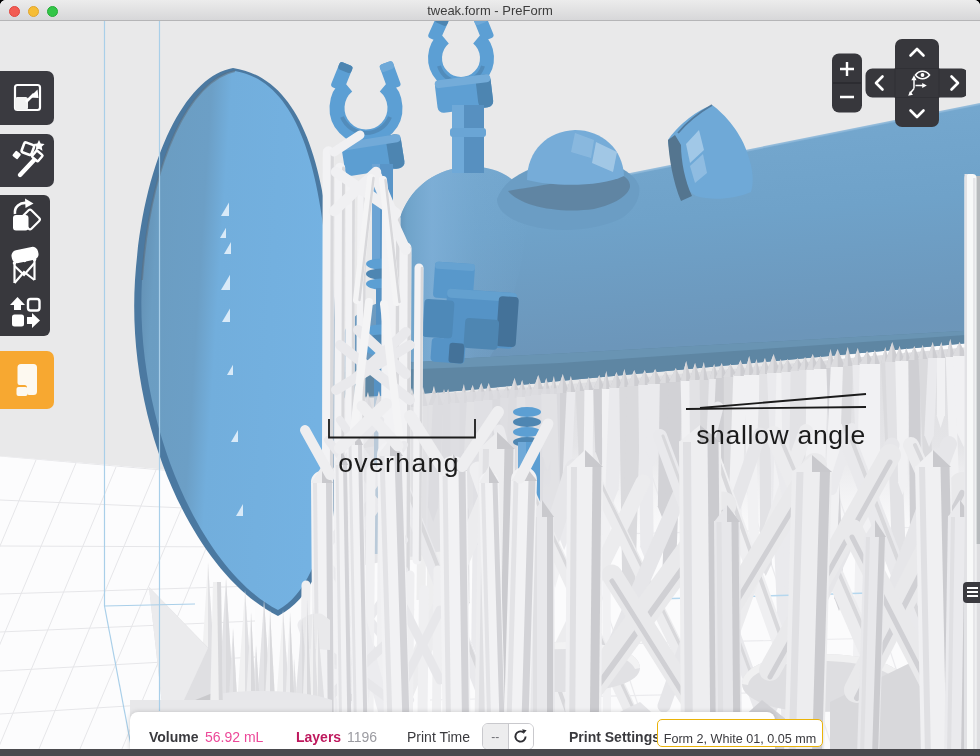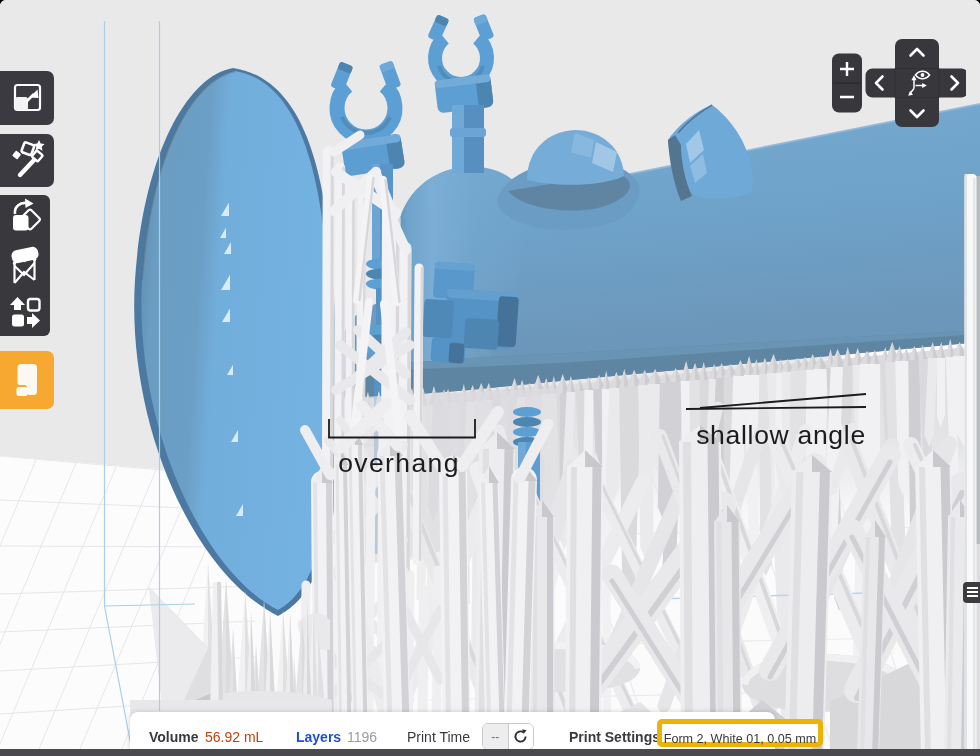--- a/index.html
+++ b/index.html
@@ -726,20 +726,26 @@
 <line x1="104.5" y1="606" x2="133" y2="756"></line>
 </g>
 <g stroke="#1b1b1b" stroke-width="1.8" fill="none">
 <polyline points="329,419 329,437.5 475,437.5 475,419"></polyline>
 <line x1="686" y1="409" x2="866" y2="407"></line>
 <line x1="700" y1="408" x2="866" y2="394"></line>
 </g>
 <text x="399" y="472" font-size="26.5" letter-spacing="1.4" fill="#1b1b1b" text-anchor="middle" font-family="Liberation Sans, sans-serif">overhang</text>
 <text x="781" y="444" font-size="26.5" letter-spacing="0.7" fill="#1b1b1b" text-anchor="middle" font-family="Liberation Sans, sans-serif">shallow angle</text>
 </svg>
+<div style="position:absolute;left:0;top:0;width:980px;height:21px;background:linear-gradient(#ececec,#d7d7d9);border-bottom:1px solid #b5b5b7;border-radius:6px 6px 0 0;">
+<div style="position:absolute;left:8.5px;top:5.5px;width:11px;height:11px;border-radius:50%;background:#f25c53;border:0.5px solid #e14640;"></div>
+<div style="position:absolute;left:27.5px;top:5.5px;width:11px;height:11px;border-radius:50%;background:#f6bd36;border:0.5px solid #e0a52e;"></div>
+<div style="position:absolute;left:46.5px;top:5.5px;width:11px;height:11px;border-radius:50%;background:#33c648;border:0.5px solid #25ab38;"></div>
+<div style="position:absolute;left:0;top:0;width:100%;height:21px;display:flex;align-items:center;justify-content:center;font-family:'Liberation Sans',sans-serif;font-size:13px;color:#3d3d3d;">tweak.form - PreForm</div>
+</div>
 <div style="position:absolute;left:0;top:71px;width:54px;height:54px;background:#3a3a40;border-radius:0 7px 7px 0;">
       <svg width="54" height="54" viewBox="0 0 54 54" style="position:absolute;top:0;left:0">
 <rect x="15" y="14" width="25" height="25" rx="2.5" fill="none" stroke="#fff" stroke-width="2.2"></rect>
 <rect x="15" y="26" width="13" height="13" rx="2.5" fill="#f2f2f2"></rect>
 <line x1="26" y1="31" x2="34" y2="23" stroke="#fff" stroke-width="2.6"></line>
 <polygon points="37.5,18.5 38.5,27 29.5,26.5" fill="#fff"></polygon>
 </svg>
     </div>
     <div style="position:absolute;left:0;top:133.5px;width:54px;height:53px;background:#3a3a40;border-radius:0 7px 7px 0;">
       <svg width="54" height="53" viewBox="0 0 54 53" style="position:absolute;top:0;left:0">
@@ -818,29 +824,29 @@
 <polygon points="82.2,62.8 87,61.8 84,58"></polygon>
 </g>
 </svg>
 <div style="position:absolute;left:963px;top:582px;width:22px;height:21px;border-radius:4px;background:#3b3b40;">
 <div style="position:absolute;left:4px;top:5px;width:11px;height:2px;background:#fff"></div>
 <div style="position:absolute;left:4px;top:9px;width:11px;height:2px;background:#fff"></div>
 <div style="position:absolute;left:4px;top:13px;width:11px;height:2px;background:#fff"></div>
     </div>
 <div style="position:absolute;left:130px;top:712px;width:645px;height:38px;background:#fff;border-radius:8px 8px 0 0;box-shadow:0 0 5px rgba(0,0,0,0.18);font-family:'Liberation Sans',sans-serif;">
 <div style="position:absolute;left:19px;top:25px;transform:translateY(-50%);font-weight:bold;font-size:14px;color:#3a3a3e;white-space:nowrap;">Volume</div>
-<div style="position:absolute;left:75px;top:25px;transform:translateY(-50%);font-size:14px;color:#c2410c;white-space:nowrap;">56.92 mL</div>
-<div style="position:absolute;left:166px;top:25px;transform:translateY(-50%);font-weight:bold;font-size:14px;color:#1d4ed8;white-space:nowrap;">Layers</div>
+<div style="position:absolute;left:75px;top:25px;transform:translateY(-50%);font-size:14px;color:#ec4899;white-space:nowrap;">56.92 mL</div>
+<div style="position:absolute;left:166px;top:25px;transform:translateY(-50%);font-weight:bold;font-size:14px;color:#be185d;white-space:nowrap;">Layers</div>
 <div style="position:absolute;left:217px;top:25px;transform:translateY(-50%);font-size:14px;color:#9b9ba1;white-space:nowrap;">1196</div>
 <div style="position:absolute;left:277px;top:25px;transform:translateY(-50%);font-weight:normal;font-size:14px;color:#3a3a3e;white-space:nowrap;">Print Time</div>
 <div style="position:absolute;left:352px;top:11px;width:52px;height:27px;border:1px solid #c9c9cd;border-radius:6px;overflow:hidden;display:flex;background:#fff;">
 <div style="width:26px;height:100%;background:#ededee;display:flex;align-items:center;justify-content:center;font-size:12px;color:#6d6d72;border-right:1px solid #c9c9cd;">--</div>
 <div style="width:25px;height:100%;background:#fff;display:flex;align-items:center;justify-content:center;">
           <svg width="17" height="17" viewBox="0 0 17 17">
             <path d="M13.6,8.5 a5.1,5.1 0 1 1 -2.2,-4.2" fill="none" stroke="#2e2e33" stroke-width="1.9"></path>
             <polygon points="10.2,1.2 14.6,2.2 11.5,6" fill="#2e2e33"></polygon>
           </svg>
         </div>
 </div>
 <div style="position:absolute;left:439px;top:25px;transform:translateY(-50%);font-weight:bold;font-size:14px;color:#3a3a3e;white-space:nowrap;">Print Settings</div>
-<div style="position:absolute;left:527px;top:7px;width:166px;height:28px;border:5px solid #eab308;border-radius:5px;background:#fff;display:flex;align-items:center;justify-content:center;font-size:12.6px;color:#3a3a3e;padding-top:11px;">Form 2, White 01, 0.05 mm</div>
+<div style="position:absolute;left:527px;top:7px;width:166px;height:28px;border:1px solid #eab308;border-radius:5px;background:#fff;display:flex;align-items:center;justify-content:center;font-size:12.6px;color:#3a3a3e;padding-top:11px;">Form 2, White 01, 0.05 mm</div>
 </div>
 <div style="position:absolute;left:0;top:749px;width:980px;height:7px;background:#4a4a4e;"></div>
 </div>
 </body></html>

